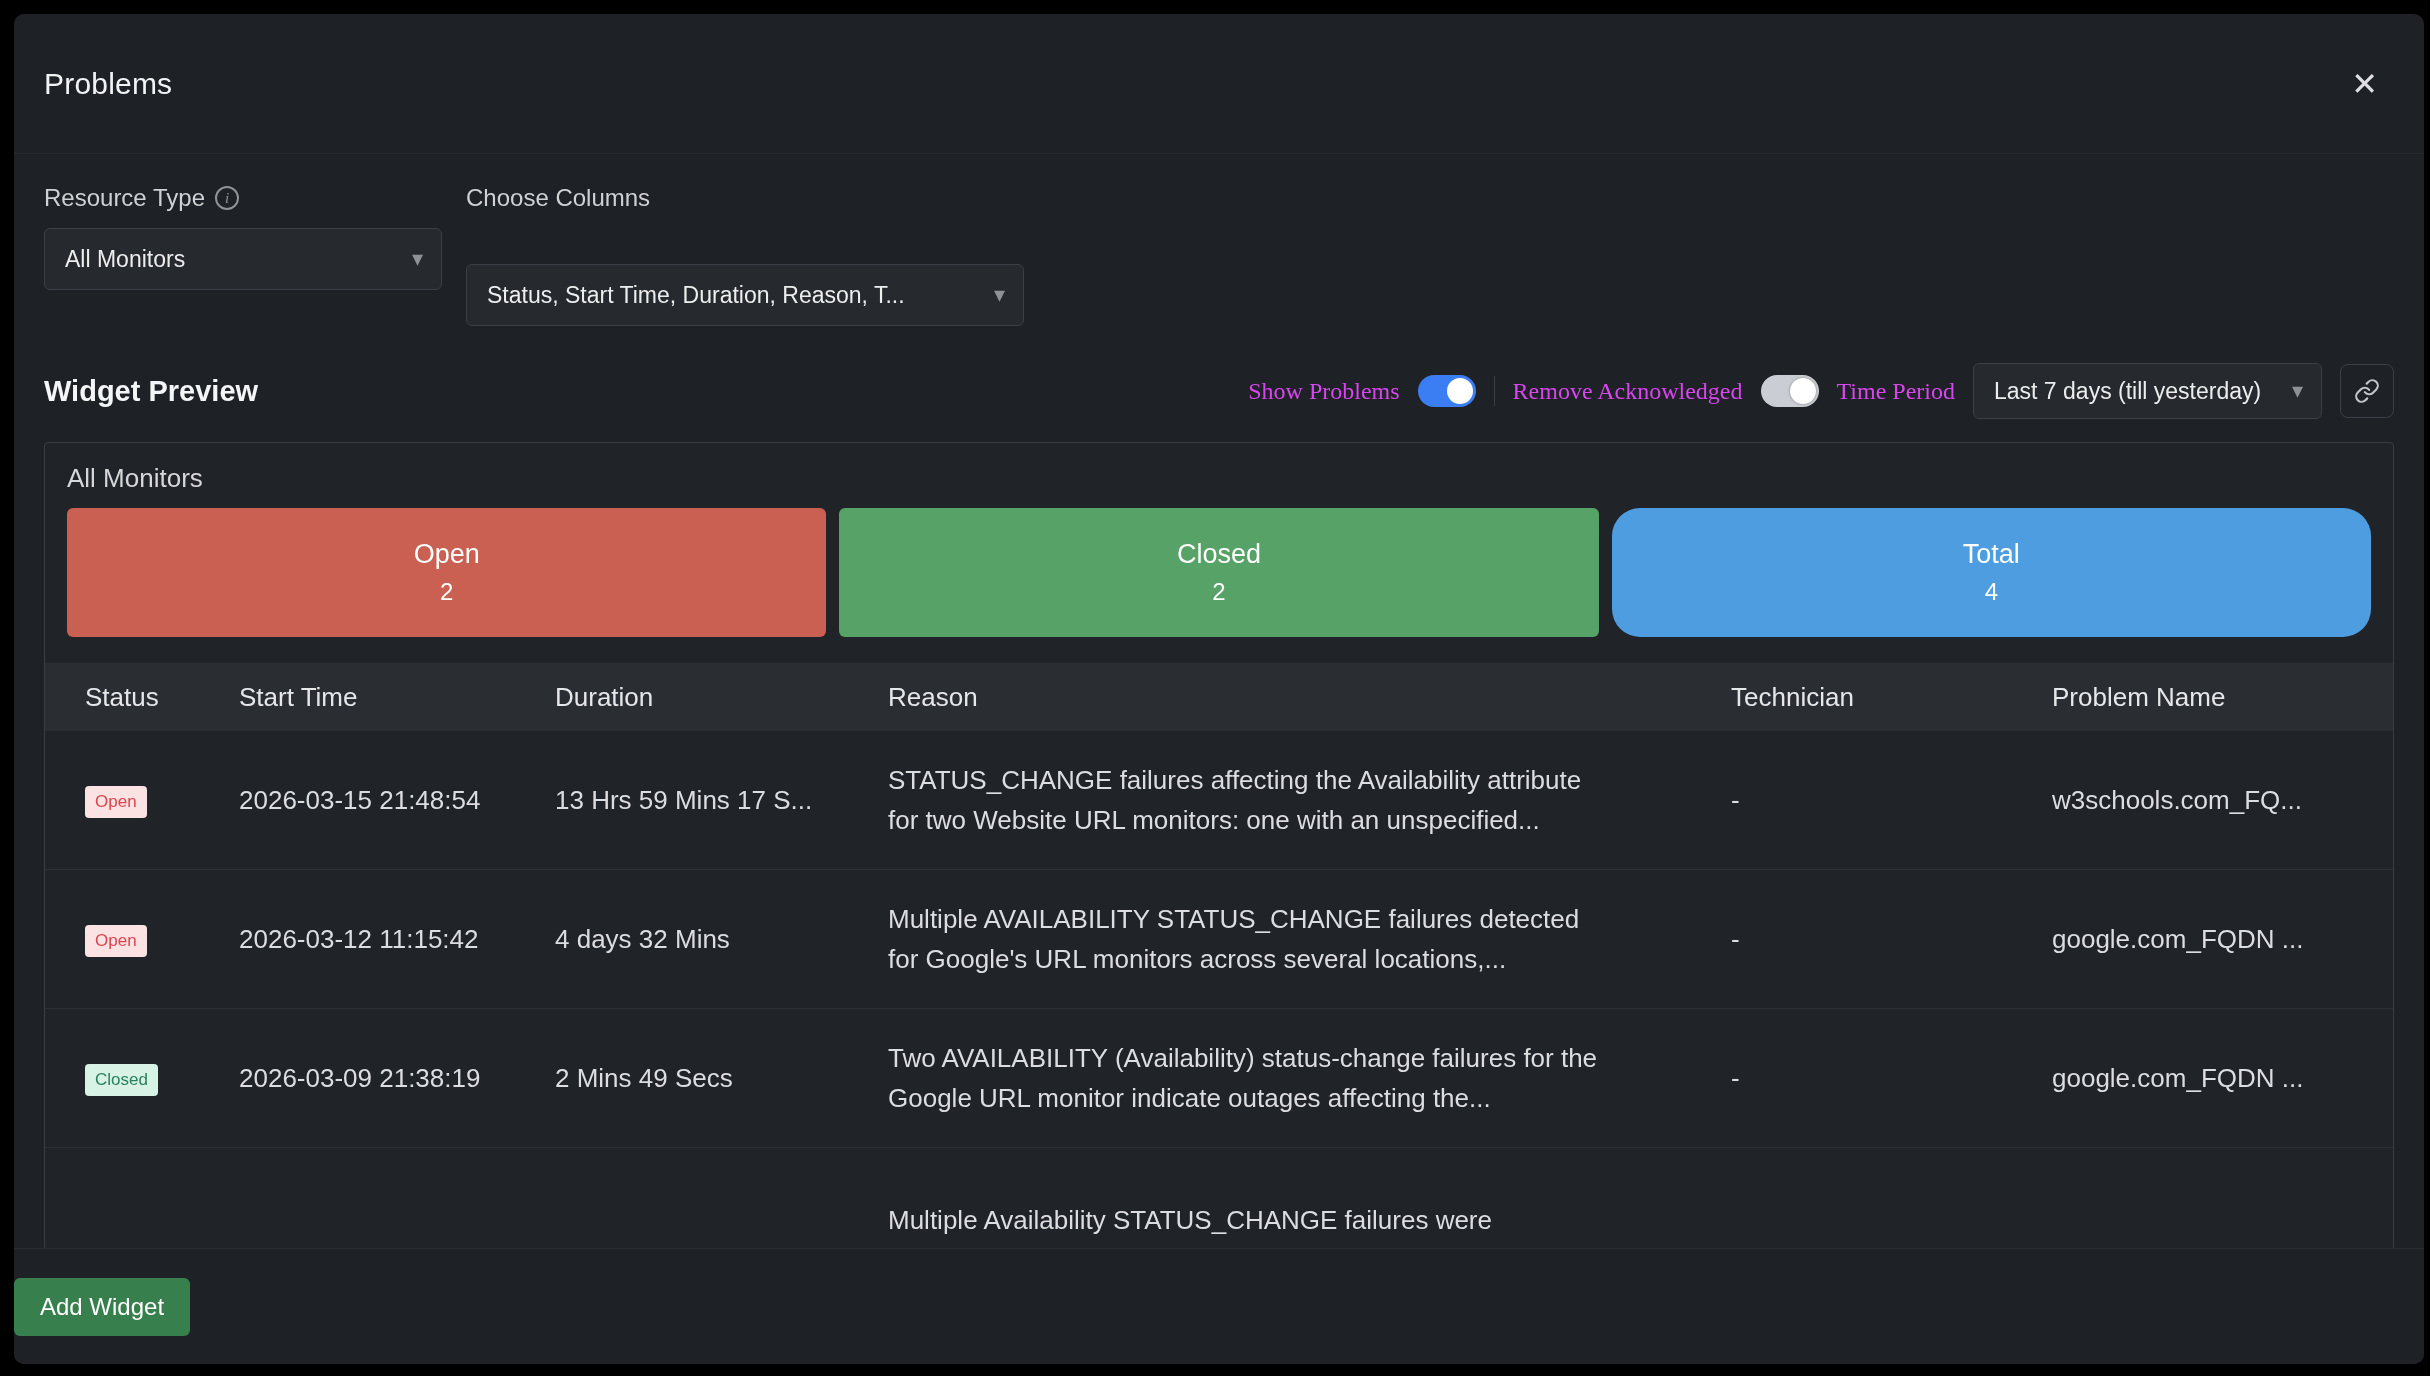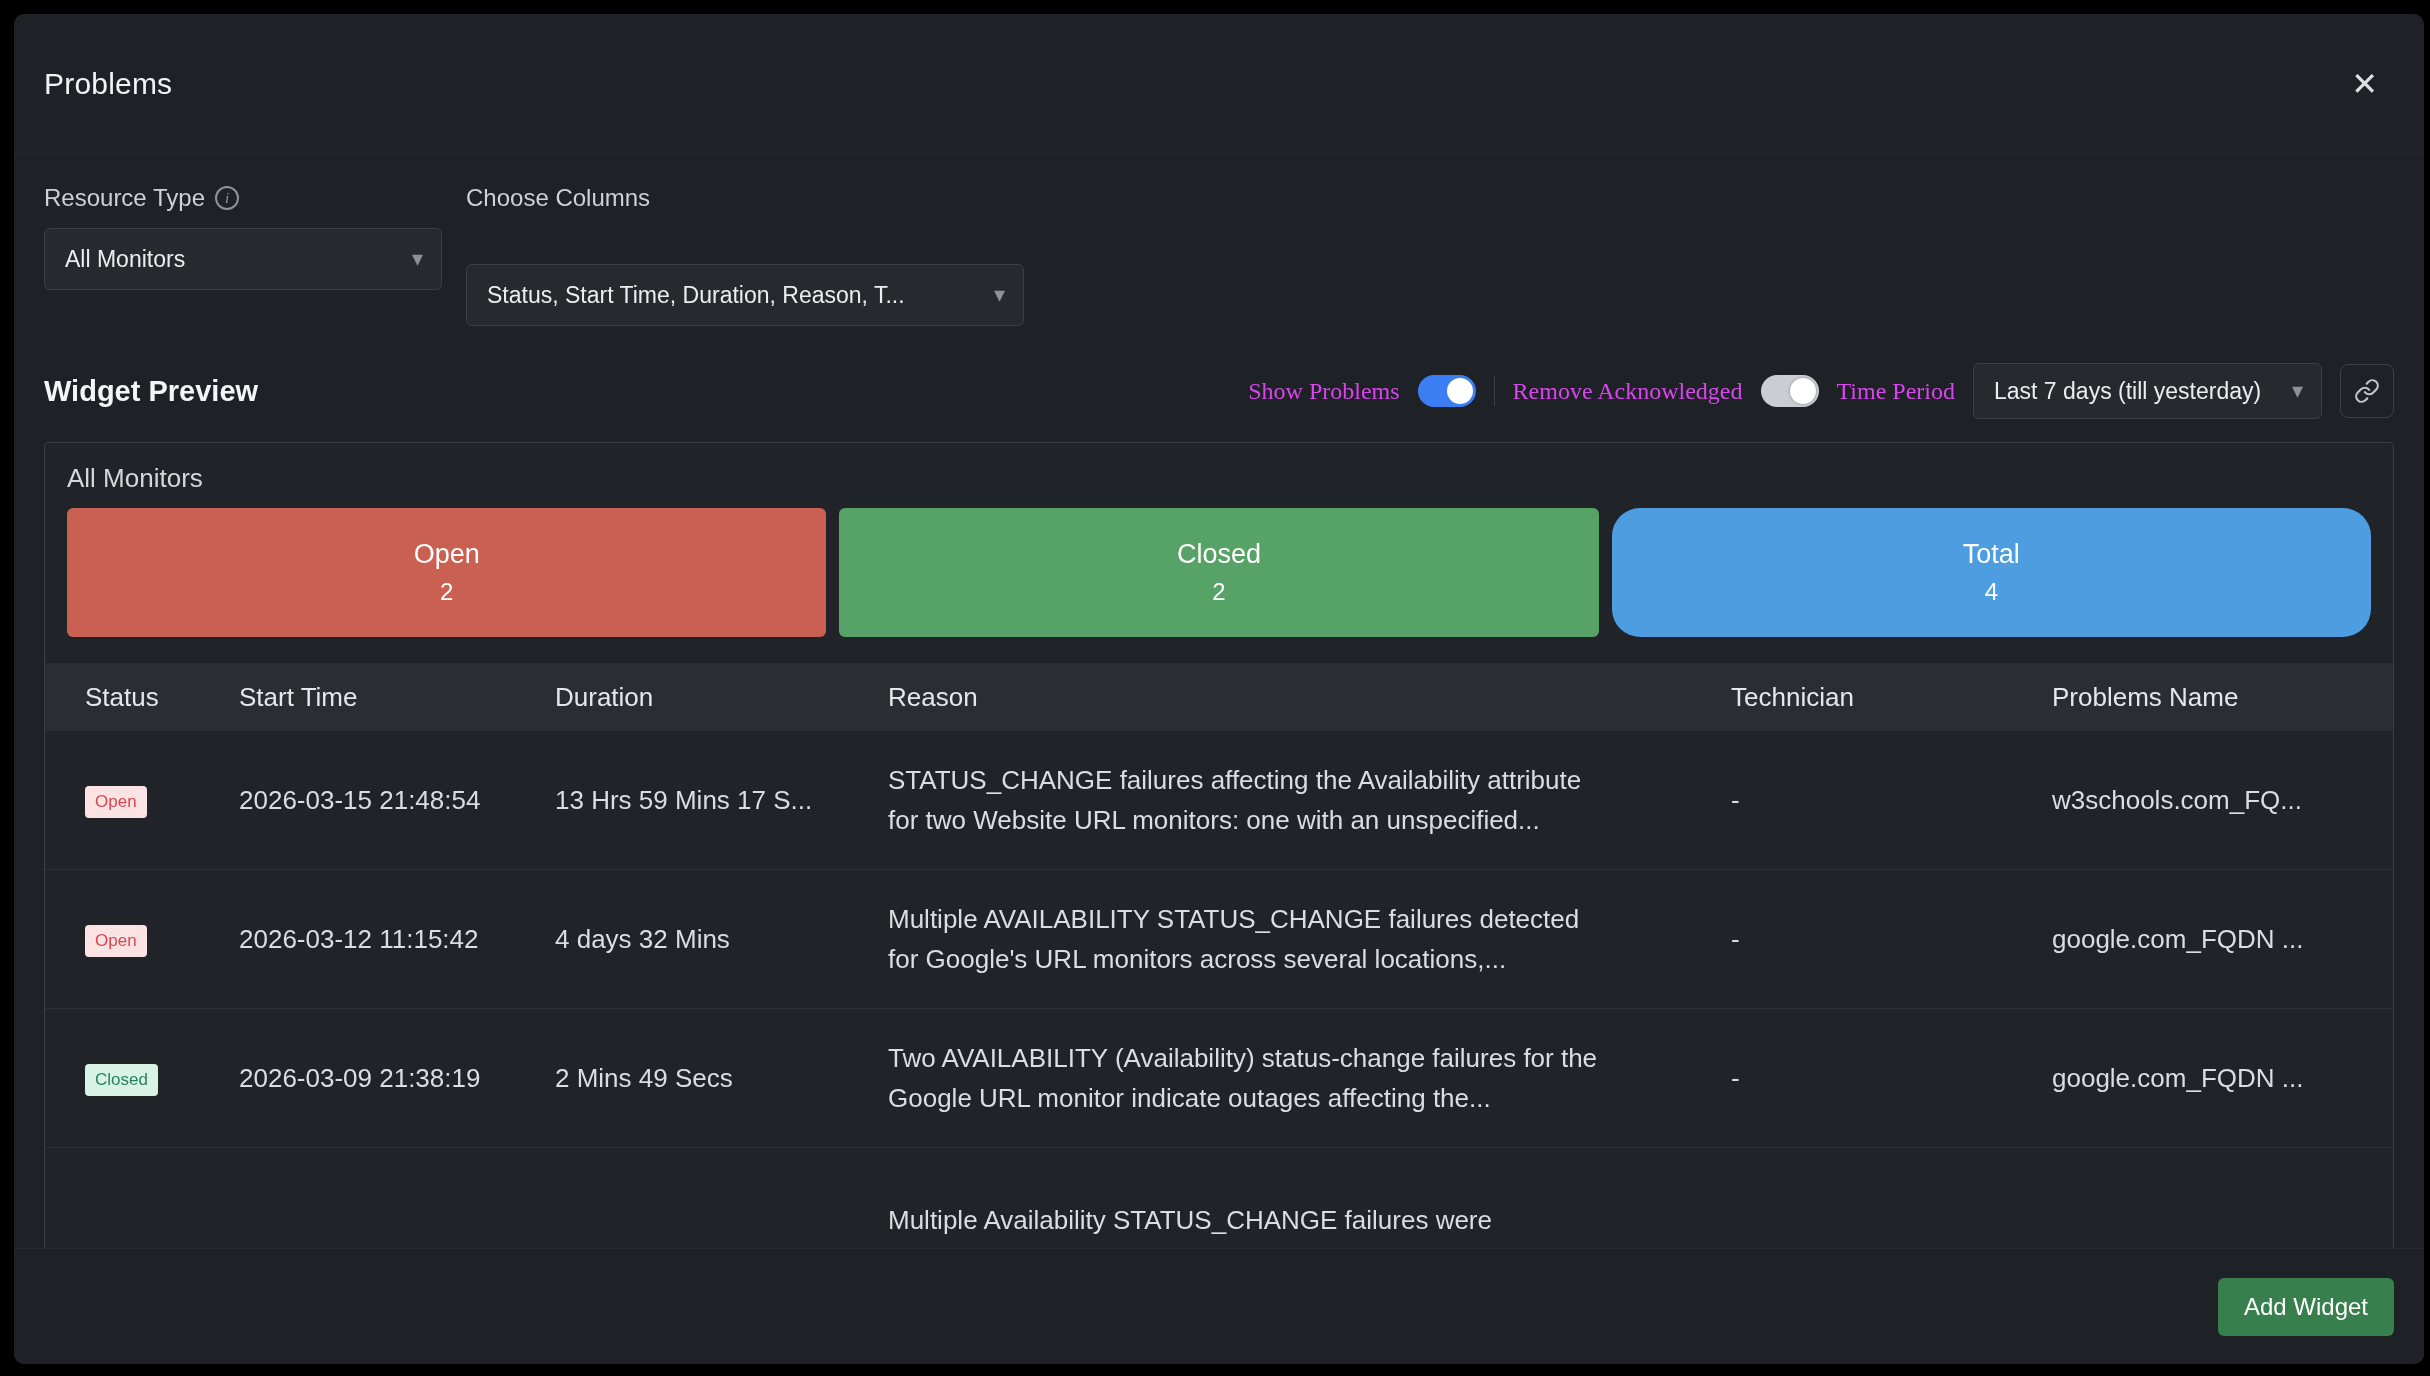--- a/index.html
+++ b/index.html
@@ -63,21 +63,21 @@
   .reason { line-height:40px; padding-right:30px; }
   .badge { display:inline-block; font-size:17px; font-weight:500; padding:6px 10px; border-radius:4px; }
   .badge.open { background:#fbe3e4; color:#d9464f; }
   .badge.closed { background:#d9f2e6; color:#27835b; }
   .trow-partial { height:120px; border-bottom:none; align-items:start; }
   .trow-partial .reason { padding-top:52px; line-height:40px; }
 
   
   .modal-footer { position:absolute; left:0; right:0; bottom:0; height:116px;
                   border-top:1px solid #2a2d31; display:flex; align-items:center;
-                  justify-content:flex-end; padding-right:30px; background:#1e2125; }
+                  justify-content:flex-start; padding-right:30px; background:#1e2125; }
   .add-widget-btn { background:#37804e; color:#fff; font-size:24px; border:none;
                     border-radius:6px; padding:15px 26px; cursor:pointer;
                     font-family:"Liberation Sans", sans-serif; }
 
   svg { display:block; }
 </style>
 </head>
 <body>
 
 <div class="modal">
@@ -152,21 +152,21 @@
         <div class="card-value">4</div>
       </div>
     </div>
 
     <div class="tgrid thead">
       <div>Status</div>
       <div>Start Time</div>
       <div>Duration</div>
       <div>Reason</div>
       <div>Technician</div>
-      <div>Problems Name</div>
+      <div>Problem Name</div>
     </div>
 
     <div class="tgrid trow">
       <div><span class="badge open">Open</span></div>
       <div>2026-03-15 21:48:54</div>
       <div>13 Hrs 59 Mins 17 S...</div>
       <div class="reason">
         <div>STATUS_CHANGE failures affecting the Availability attribute</div>
         <div>for two Website URL monitors: one with an unspecified...</div>
       </div>

